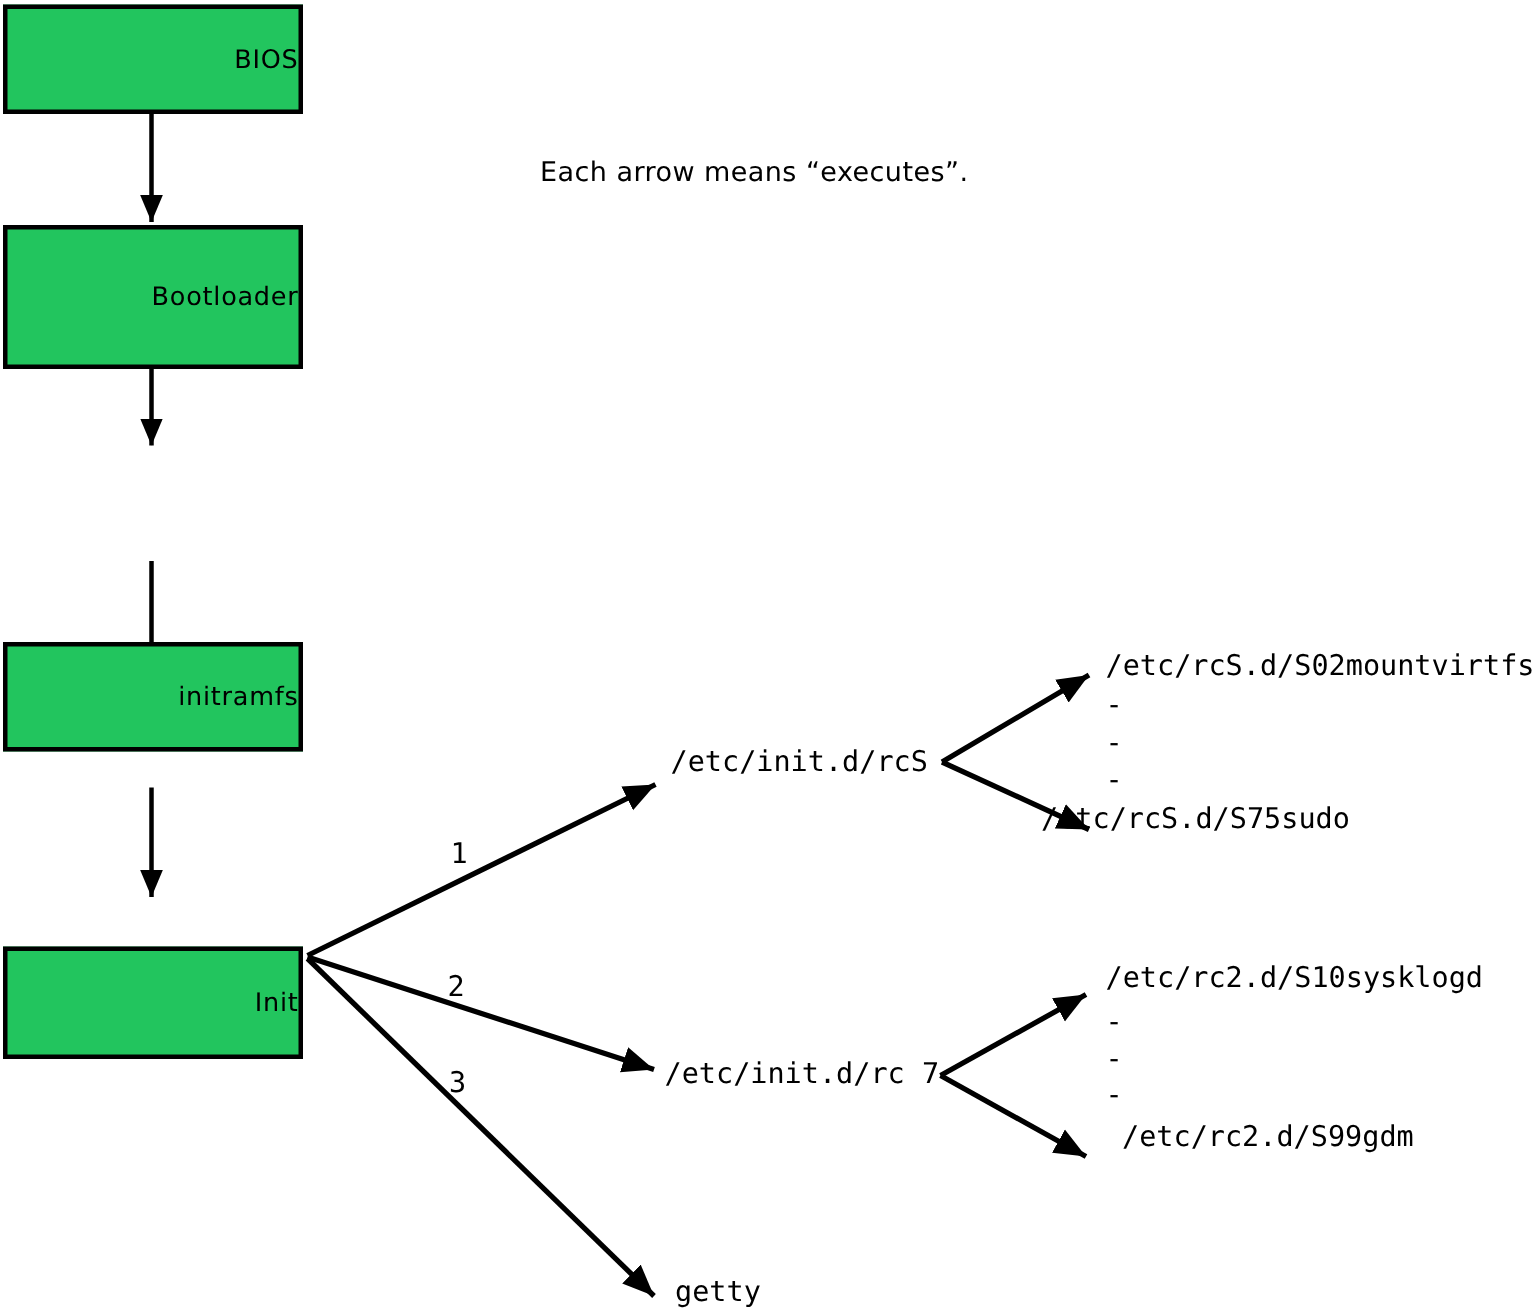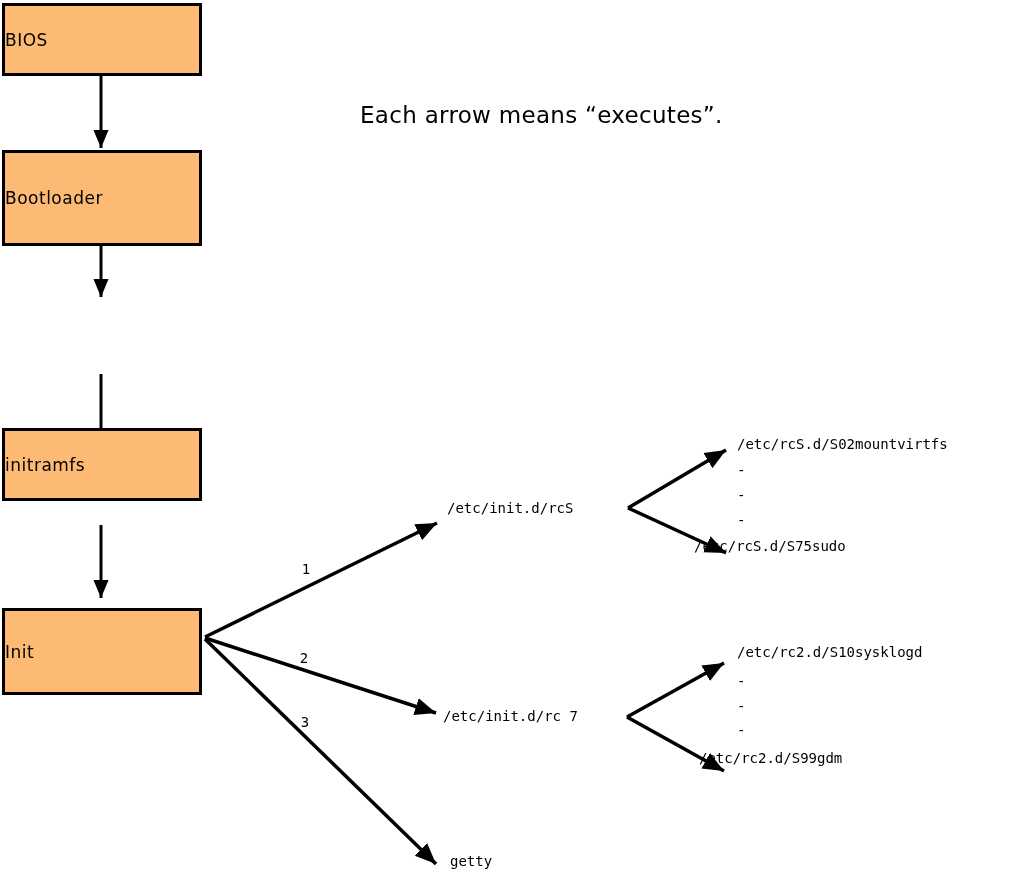--- a/index.html
+++ b/index.html
@@ -12,45 +12,45 @@
     overflow: hidden;
     font-family: "DejaVu Sans", sans-serif;
   }
   .layer { position: absolute; left: 0; top: 0; }
   .flow-box {
     position: absolute;
     left: 2px;
     width: 200px;
     box-sizing: border-box;
     border: 3px solid #000000;
-    background: #fdba74;
+    background: #22c55e;
     display: flex;
     align-items: center;
-    justify-content: flex-start;
+    justify-content: flex-end;
   }
   .flow-box span {
     font-family: "DejaVu Sans", sans-serif;
     font-size: 17px;
     color: #000000;
     letter-spacing: 0.5px;
   }
   .note {
     position: absolute;
     left: 360px;
     top: 115px;
     transform: translateY(-50%);
     font-family: "DejaVu Sans", sans-serif;
-    font-size: 23px;
+    font-size: 18px;
     letter-spacing: 0.3px;
     white-space: pre;
   }
   .mono {
     position: absolute;
     font-family: "DejaVu Sans Mono", monospace;
-    font-size: 14px;
+    font-size: 19px;
     white-space: pre;
     transform: translateY(-50%);
     letter-spacing: 0px;
     text-align: right;
   }
   .num {
     transform: translate(-50%, -50%);
   }
   line { stroke: #000000; }
   .vline { stroke-width: 3; }
@@ -86,21 +86,21 @@
 
   <div class="flow-box" style="top:3px;height:73px">
     <span>BIOS</span>
   </div>
   <div class="flow-box" style="top:150px;height:96px">
     <span>Bootloader</span>
   </div>
   <div class="flow-box" style="top:428px;height:73px">
     <span>initramfs</span>
   </div>
-  <div class="flow-box" style="top:608px;height:87px">
+  <div class="flow-box" style="top:631px;height:75px">
     <span>Init</span>
   </div>
 
   <div class="note">Each arrow means “executes”.</div>
 
   <div class="mono num" style="left:306px;top:569px">1</div>
   <div class="mono num" style="left:304px;top:658px">2</div>
   <div class="mono num" style="left:305px;top:722px">3</div>
 
   <div class="mono" style="left:447px;top:508px">/etc/init.d/rcS</div>
@@ -110,15 +110,15 @@
   <div class="mono" style="left:737px;top:444px">/etc/rcS.d/S02mountvirtfs</div>
   <div class="mono" style="left:737px;top:470px">-</div>
   <div class="mono" style="left:737px;top:495px">-</div>
   <div class="mono" style="left:737px;top:520px">-</div>
   <div class="mono" style="left:694px;top:546px">/etc/rcS.d/S75sudo</div>
 
   <div class="mono" style="left:737px;top:652px">/etc/rc2.d/S10sysklogd</div>
   <div class="mono" style="left:737px;top:681px">-</div>
   <div class="mono" style="left:737px;top:706px">-</div>
   <div class="mono" style="left:737px;top:730px">-</div>
-  <div class="mono" style="left:699px;top:758px">/etc/rc2.d/S99gdm</div>
+  <div class="mono" style="left:748px;top:758px">/etc/rc2.d/S99gdm</div>
 
 </div>
 
 </body></html>

